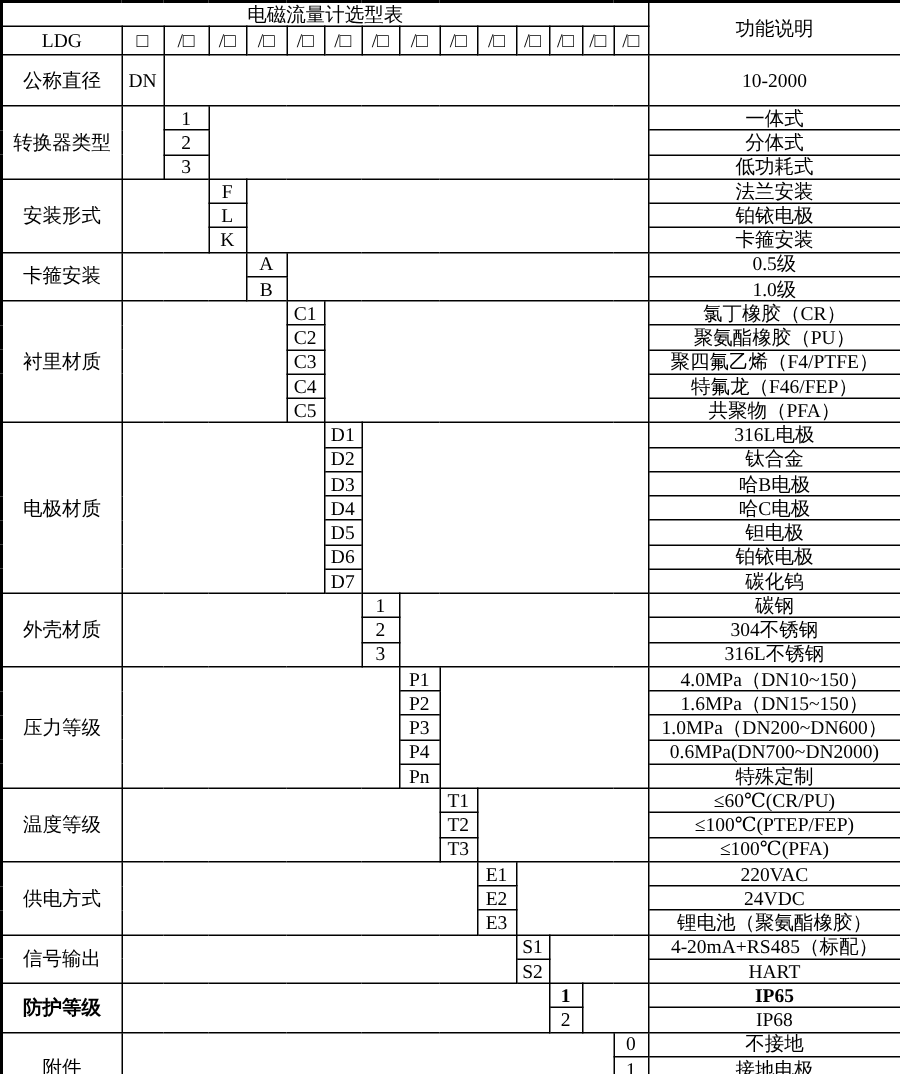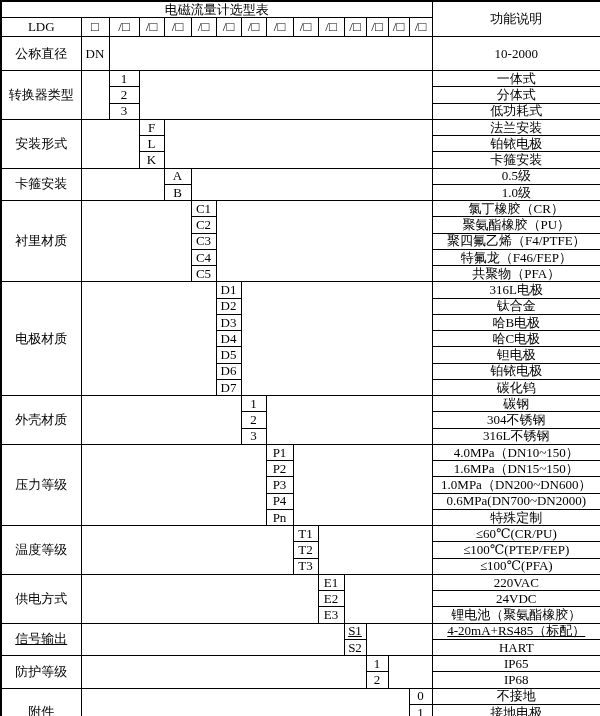--- a/index.html
+++ b/index.html
@@ -241,32 +241,32 @@
           <td class="value-cell bt">220VAC</td>
         </tr>
         <tr class="data-row" style="height: 16.26px;">
           <td class="code-cell">E2</td>
           <td class="value-cell">24VDC</td>
         </tr>
         <tr class="data-row" style="height: 16.26px;">
           <td class="code-cell">E3</td>
           <td class="value-cell">锂电池（聚氨酯橡胶）</td>
         </tr>
-        <tr class="data-row" style="height: 16.26px; text-decoration: underline;">
+        <tr class="data-row" style="height: 16.26px;">
           <td class="label-cell bt" rowspan="2">信号输出</td>
           <td class="bt" colspan="10" rowspan="2"></td>
           <td class="code-cell bt">S1</td>
           <td class="bt" colspan="3" rowspan="2"></td>
           <td class="value-cell bt">4-20mA+RS485（标配）</td>
         </tr>
         <tr class="data-row" style="height: 16.26px;">
           <td class="code-cell">S2</td>
           <td class="value-cell">HART</td>
         </tr>
-        <tr class="data-row" style="height: 16.26px;">
+        <tr class="data-row" style="height: 16.26px; font-weight: bold;">
           <td class="label-cell bt" rowspan="2">防护等级</td>
           <td class="bt" colspan="11" rowspan="2"></td>
           <td class="code-cell bt">1</td>
           <td class="bt" colspan="2" rowspan="2"></td>
           <td class="value-cell bt">IP65</td>
         </tr>
         <tr class="data-row" style="height: 16.26px;">
           <td class="code-cell">2</td>
           <td class="value-cell">IP68</td>
         </tr>

